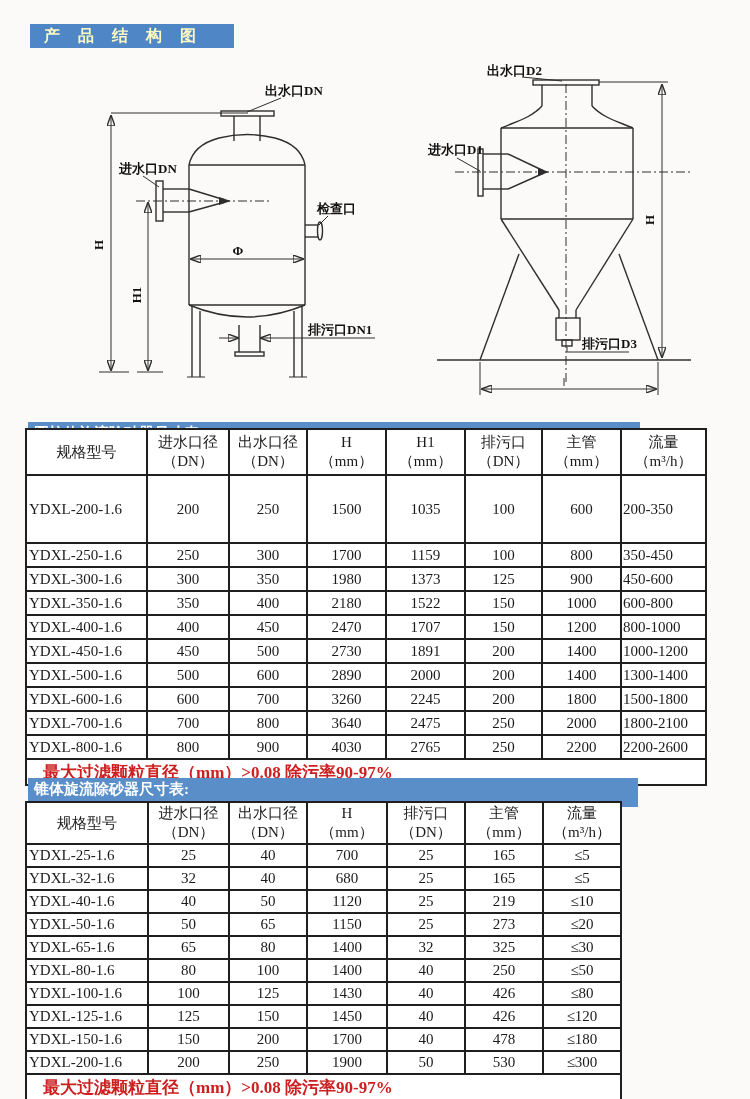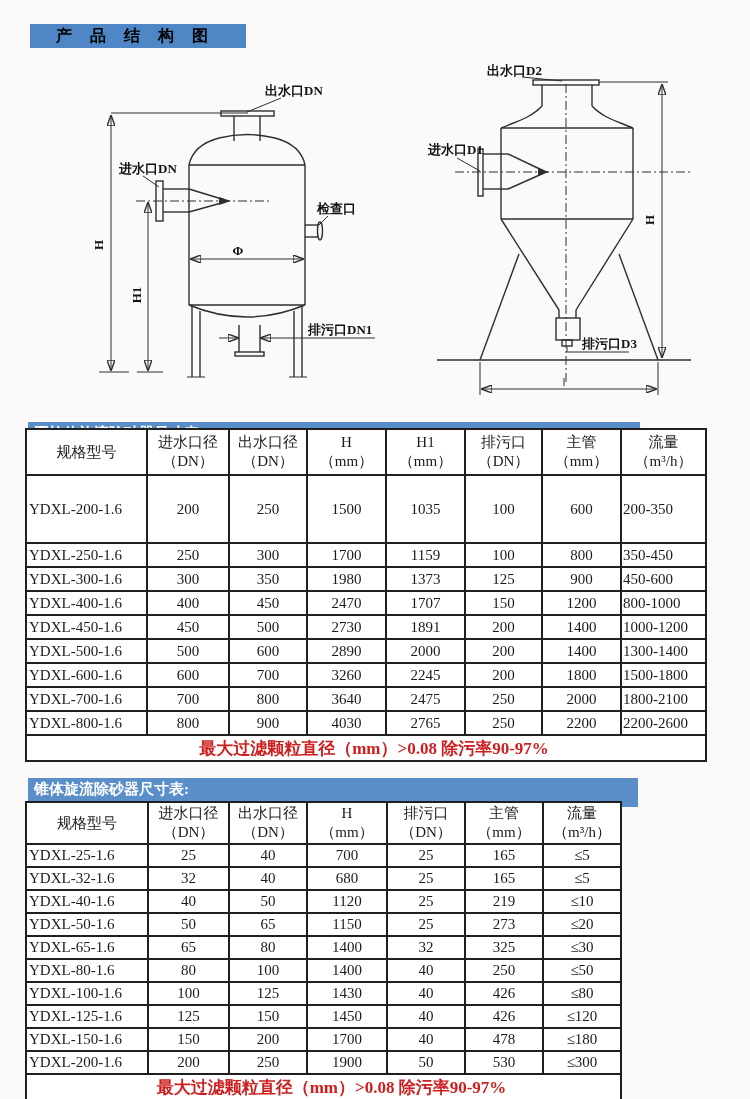--- a/index.html
+++ b/index.html
@@ -1,21 +1,21 @@
 <!DOCTYPE html>
 <html><head>
 <meta charset="utf-8">
 <style>
   html,body{margin:0;padding:0;background:#f6f4f2;}
   .page{position:relative;width:750px;height:1099px;background:#fbfaf9;overflow:hidden;
         font-family:"Liberation Serif","DejaVu Serif",serif;color:#1a1a1a;}
 
   
   .title-bar{position:absolute;left:30px;top:24px;width:190px;height:24px;background:#4e86c6;
-             color:#000000;font-weight:bold;font-size:16px;line-height:24px;padding-left:26px;
+             color:#fef9c3;font-weight:bold;font-size:16px;line-height:24px;padding-left:14px;
              letter-spacing:7px;}
   .tbl-title{position:absolute;background:#5a8ec8;color:#fff;font-weight:bold;font-size:15px;
              padding-left:6px;}
   .t1title{left:28px;top:406px;width:606px;height:22px;line-height:22px;margin-top:16px;}
   .t2title{left:28px;top:778px;width:604px;height:29px;line-height:23px;}
 
   
   svg.diagram{position:absolute;overflow:visible;}
   .svg-left{left:85px;top:75px;}
   .svg-right{left:425px;top:60px;}
@@ -34,21 +34,21 @@
   table.spec th,table.spec td{border:2px solid #1f1f1f;padding:0;font-size:15px;
       text-align:center;vertical-align:middle;overflow:hidden;white-space:nowrap;}
   table.spec th{font-weight:normal;height:44px;}
   #t2 th{height:40px;}
   table.spec th span{display:block;line-height:19px;}
   #t1 tbody td{height:22px;}
   #t2 tbody td{height:21px;}
   #t1 tbody tr:first-child td{height:66px;}
   table.spec td.model{text-align:left;padding-left:2px;}
   #t1 tbody td:last-child{text-align:left;padding-left:1px;}
-  table.spec td.note{color:#cd1f1f;font-weight:bold;font-size:17px;height:24px;text-align:center;padding-left:16px;}
+  table.spec td.note{color:#cd1f1f;font-weight:bold;font-size:17px;height:24px;text-align:left;padding-left:16px;}
 </style>
 </head>
 <body>
 
 <div class="page">
 
   <div class="title-bar">产 品 结 构 图</div>
 
   <svg class="diagram svg-left" width="310" height="330" viewBox="0 0 310 330">
     <defs>
@@ -269,20 +269,30 @@
           <td class="model">YDXL-300-1.6</td>
           <td>300</td>
           <td>350</td>
           <td>1980</td>
           <td>1373</td>
           <td>125</td>
           <td>900</td>
           <td>450-600</td>
         </tr>
         <tr>
+          <td class="model">YDXL-350-1.6</td>
+          <td>350</td>
+          <td>400</td>
+          <td>2180</td>
+          <td>1522</td>
+          <td>150</td>
+          <td>1000</td>
+          <td>600-800</td>
+        </tr>
+        <tr>
           <td class="model">YDXL-400-1.6</td>
           <td>400</td>
           <td>450</td>
           <td>2470</td>
           <td>1707</td>
           <td>150</td>
           <td>1200</td>
           <td>800-1000</td>
         </tr>
         <tr>

